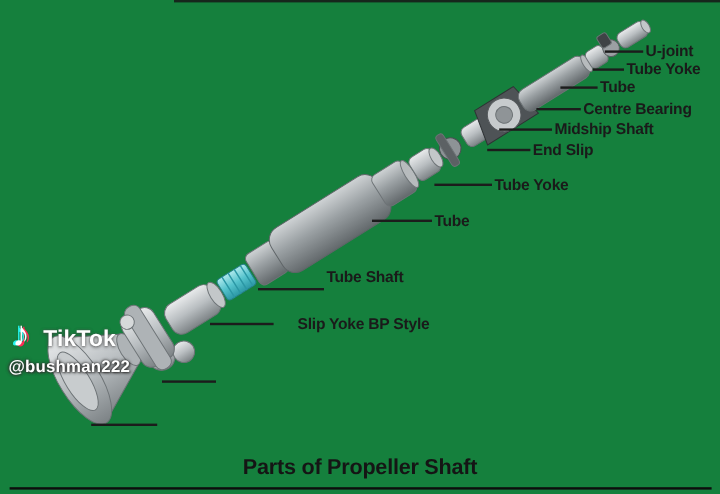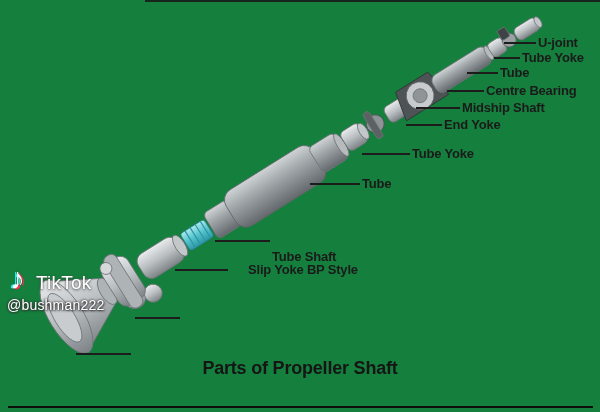--- a/index.html
+++ b/index.html
@@ -10,35 +10,35 @@
   .edge{position:absolute;background:#161616;}
   .edge.top{top:0;left:145px;right:0;height:2px;opacity:.85;}
   .edge.bottom{top:406px;left:8px;right:7px;height:2px;background:#0d0d0d;}
   svg.art{position:absolute;left:0;top:0;}
   .leader{position:absolute;height:2px;background:#1c1c1c;}
   .lbl{
     position:absolute;color:#1a1a1a;font-weight:700;font-size:13px;
     line-height:14px;white-space:nowrap;letter-spacing:-0.2px;
   }
   .title{
-    position:absolute;left:0;top:358px;width:100%;text-align:center;
+    position:absolute;left:0;top:379px;width:100%;text-align:center;
     color:#151515;font-weight:700;font-size:18px;letter-spacing:-0.2px;
   }
   .wm-logo{
     position:absolute;left:10px;top:264px;font-size:30px;line-height:30px;
     color:#ffffff;font-weight:700;
     text-shadow:-2px 0 0 #25f4ee,2px 1px 0 #fe2c55,0 0 3px rgba(40,40,40,.55);
   }
   .wm-brand{
-    position:absolute;left:36px;top:272px;font-size:19px;font-weight:400;
+    position:absolute;left:36px;top:272px;font-size:19px;font-weight:700;
     color:#ffffff;letter-spacing:.2px;
     text-shadow:0 1px 3px rgba(60,60,60,.8),0 0 2px rgba(90,90,90,.7);
   }
   .wm-user{
-    position:absolute;left:7px;top:297px;font-size:14px;font-weight:400;
+    position:absolute;left:7px;top:297px;font-size:14px;font-weight:700;
     color:#ffffff;letter-spacing:.2px;
     text-shadow:-1px 0 2px rgba(50,50,50,.9),1px 1px 2px rgba(50,50,50,.9),0 0 3px rgba(60,60,60,.8);
   }
 </style>
 </head>
 <body>
 
 <div class="stage">
 
   <svg class="art" width="600" height="412" viewBox="0 0 600 412">
@@ -137,24 +137,24 @@
   <div class="leader" style="left:215px;top:240px;width:55px"></div>
   <div class="leader" style="left:175px;top:269px;width:53px"></div>
   <div class="leader" style="left:135px;top:317px;width:45px"></div>
   <div class="leader" style="left:76px;top:353px;width:55px"></div>
 
   <div class="lbl" style="left:538px;top:36px">U-joint</div>
   <div class="lbl" style="left:522px;top:51px">Tube Yoke</div>
   <div class="lbl" style="left:500px;top:66px">Tube</div>
   <div class="lbl" style="left:486px;top:84px">Centre Bearing</div>
   <div class="lbl" style="left:462px;top:101px">Midship Shaft</div>
-  <div class="lbl" style="left:444px;top:118px">End Yoke</div>
+  <div class="lbl" style="left:444px;top:118px">End Slip</div>
   <div class="lbl" style="left:412px;top:147px">Tube Yoke</div>
   <div class="lbl" style="left:362px;top:177px">Tube</div>
-  <div class="lbl" style="left:272px;top:250px">Tube Shaft</div>
+  <div class="lbl" style="left:272px;top:224px">Tube Shaft</div>
   <div class="lbl" style="left:248px;top:263px">Slip Yoke BP Style</div>
 
   <div class="wm-logo">♪</div>
   <div class="wm-brand">TikTok</div>
   <div class="wm-user">@bushman222</div>
 
   <div class="title">Parts of Propeller Shaft</div>
 
 </div>
 

